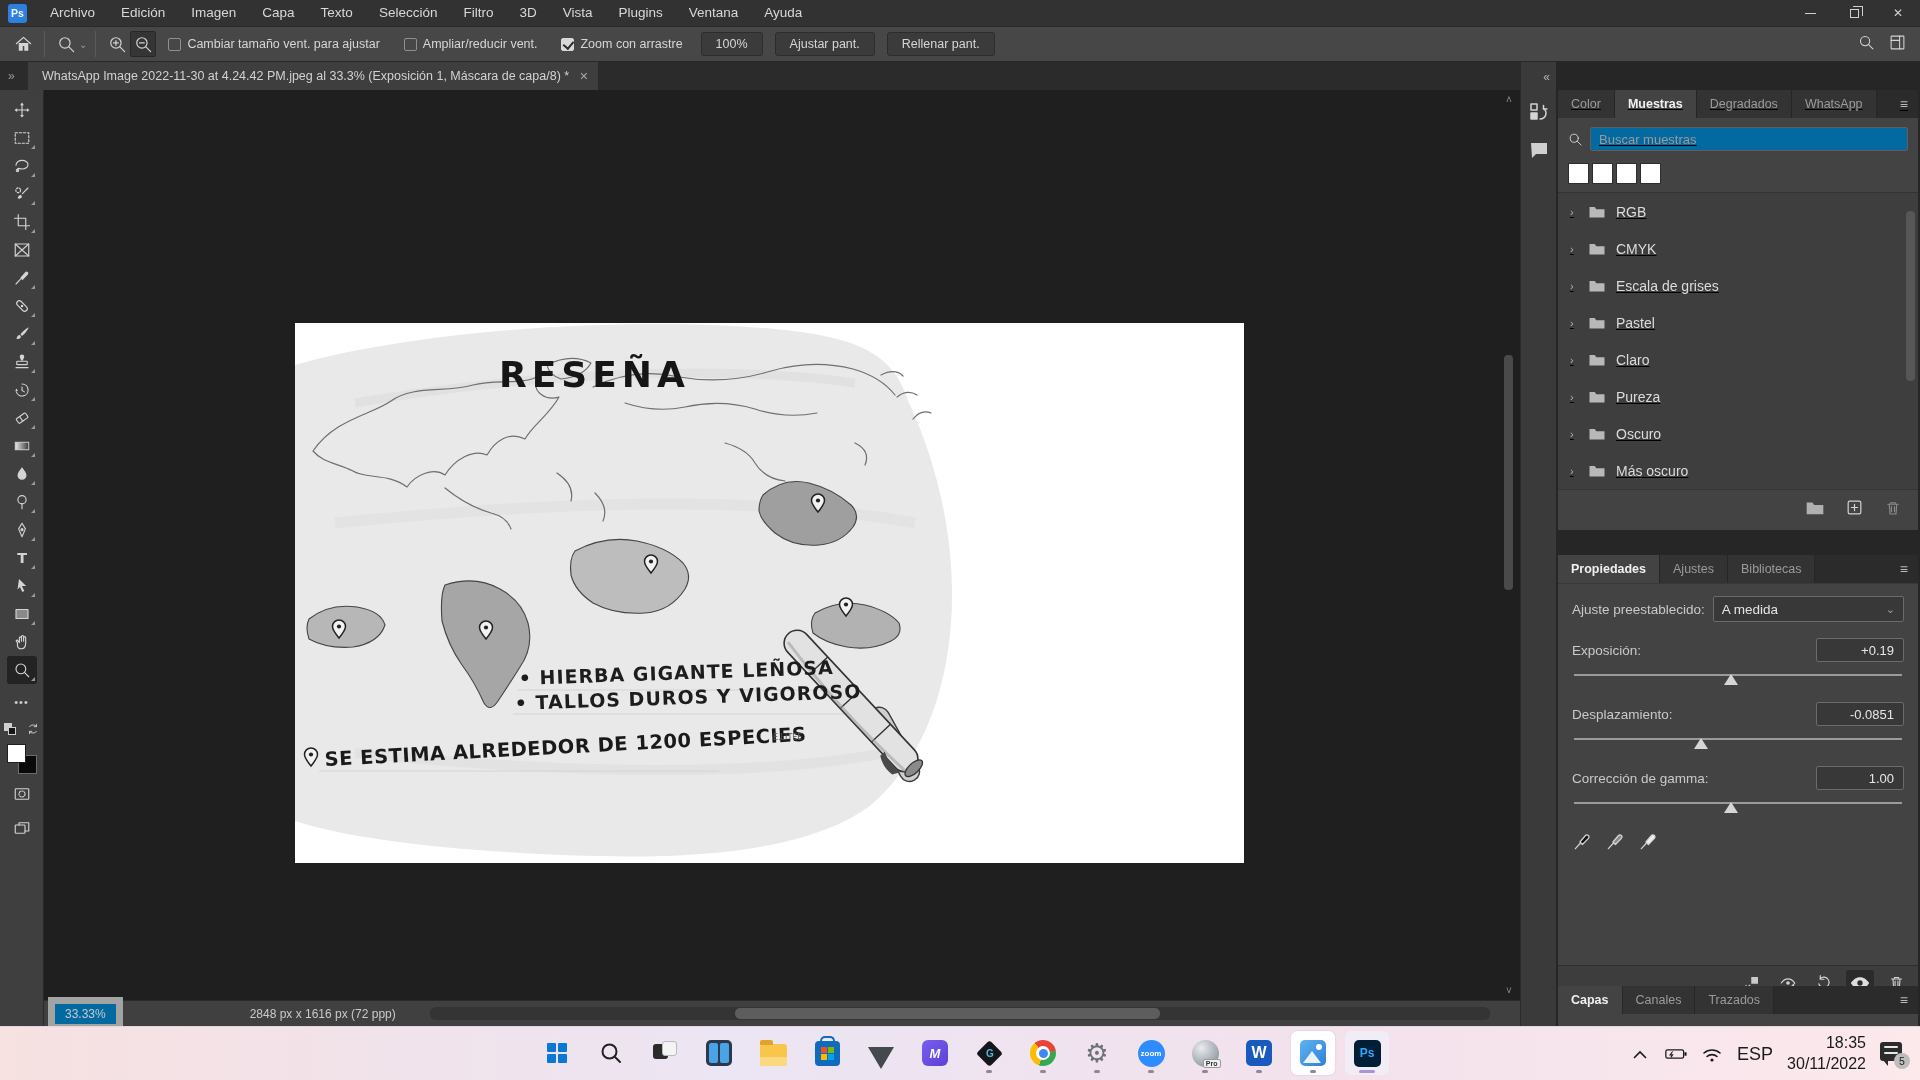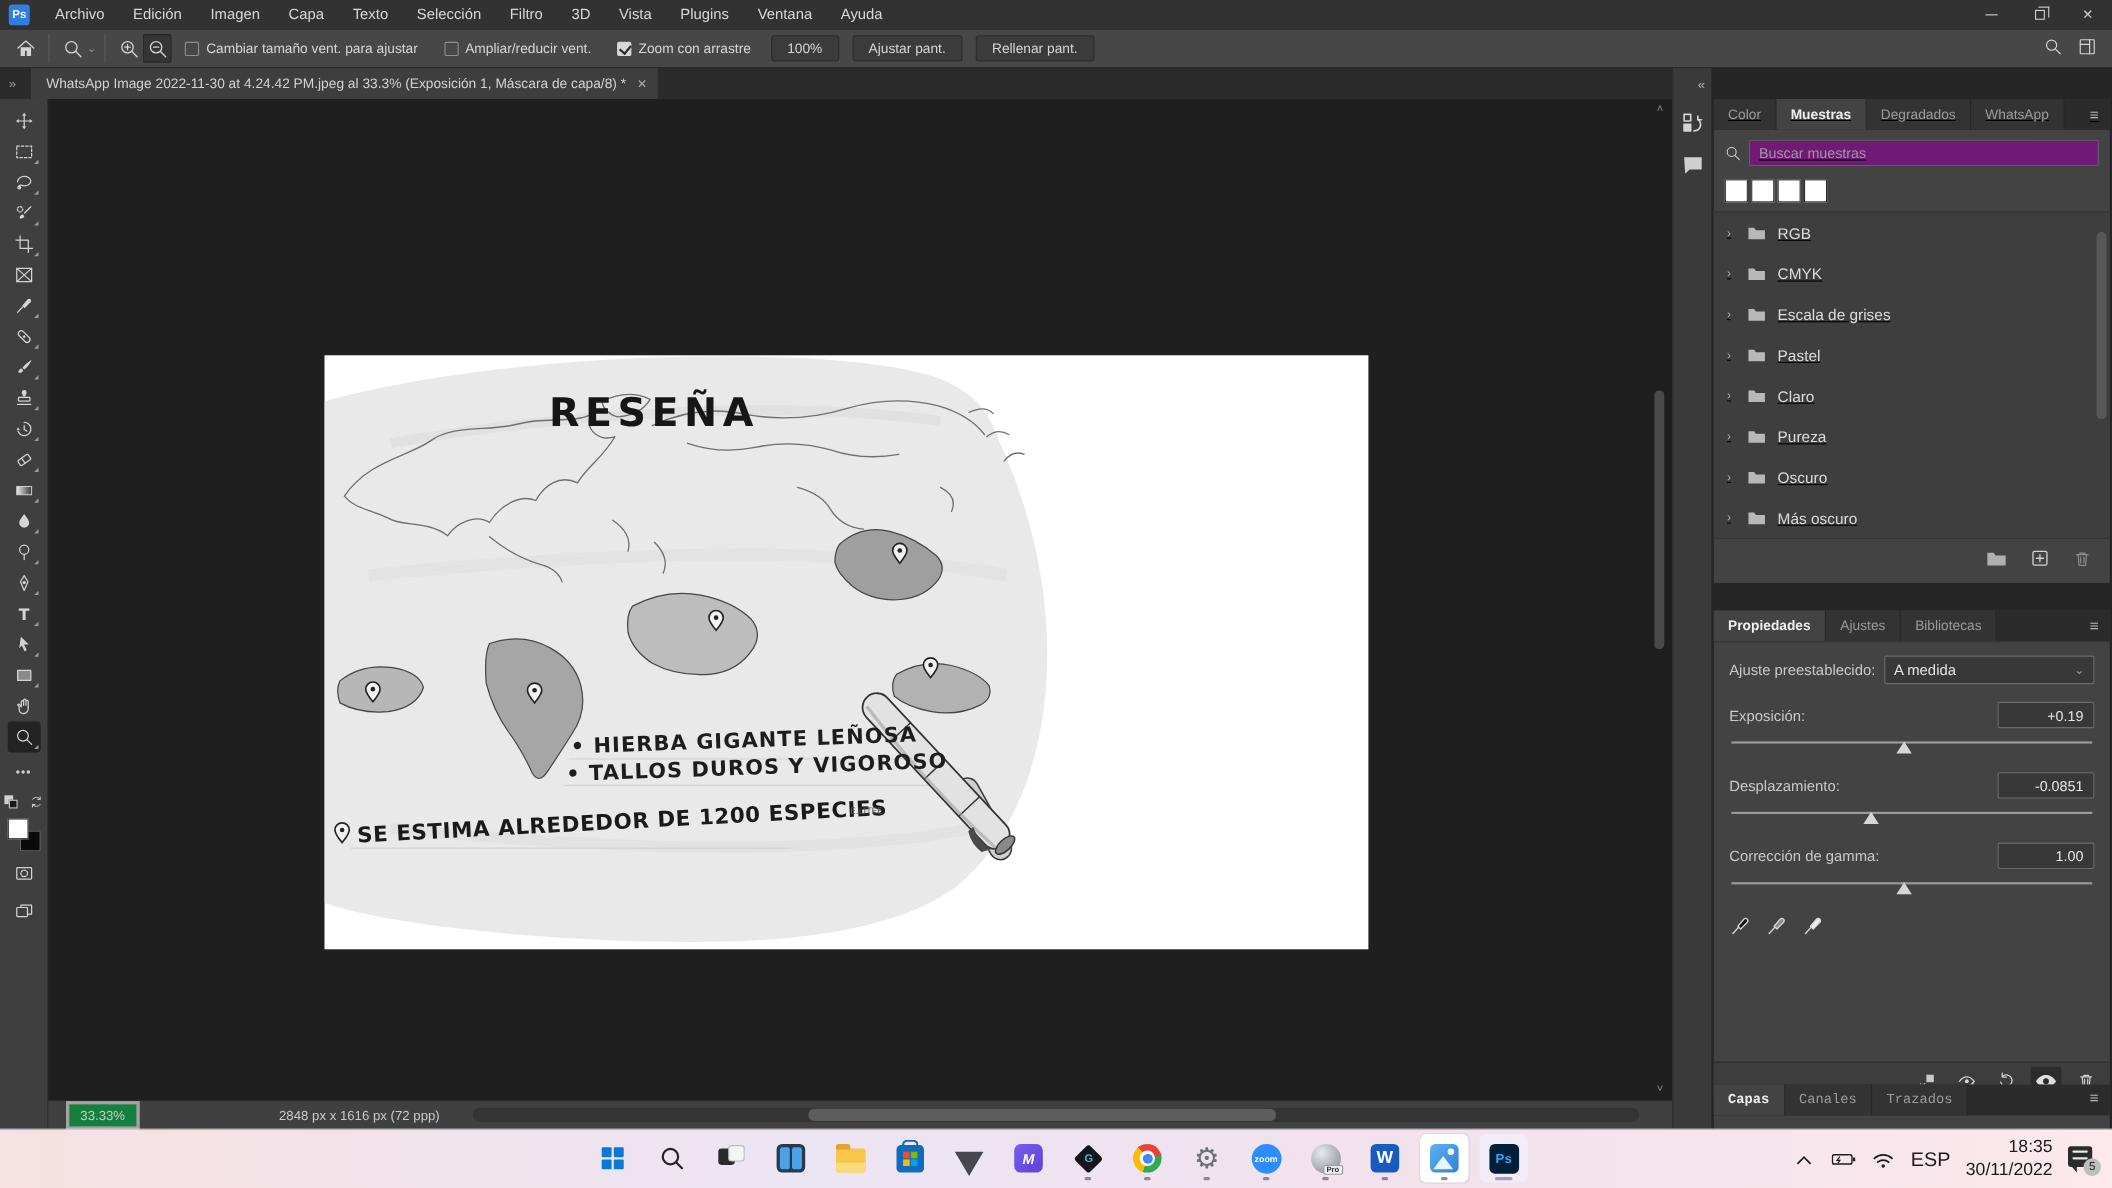--- a/index.html
+++ b/index.html
@@ -51,42 +51,42 @@
 
   
   .canvas { left:44px; top:90px; width:1476px; height:910px; background:#1f1f1f; overflow:hidden; }
   .doc-image { position:absolute; left:251px; top:233px; width:949px; height:540px; background:#fff; }
   .vscroll { position:absolute; right:2px; top:0; width:18px; height:910px; }
   .vscroll .arr { position:absolute; left:0; width:18px; color:#8f8f8f; font-size:10px; text-align:center; }
   .vscroll .thumb { position:absolute; left:4px; top:265px; width:9px; height:235px; background:#4a4a4a; border-radius:4px; }
 
   
   .statusbar { left:44px; top:1000px; width:1476px; height:26px; background:#404040; border-top:1px solid #2b2b2b; display:flex; align-items:center; color:#c9c9c9; font-size:12px; }
-  .zoom-box { background:#15803d; border:3px solid #a3a3a3; padding:3px 10px; margin-left:16px; }
+  .zoom-box { background:#0369a1; border:7px solid #a3a3a3; padding:3px 10px; margin-left:4px; }
   .doc-info { margin-left:70px; width:260px; text-align:center; }
   .sb-chev { color:#9f9f9f; margin-left:18px; font-size:12px; }
   .sb-chev.dim { color:#5f5f5f; margin-left:10px; }
   .hscroll-track { position:absolute; left:386px; top:6px; width:1060px; height:13px; background:#343434; border-radius:6px; }
   .hscroll-thumb { position:absolute; left:305px; top:1px; width:425px; height:11px; background:#5d5d5d; border-radius:5px; }
 
   
   .rail { left:1520px; top:62px; width:36px; height:964px; background:#3a3a3a; border-left:1px solid #2a2a2a; }
   .rail .collapse { position:absolute; top:8px; right:6px; color:#b5b5b5; font-size:12px; }
   .rail-ic { position:absolute; left:6px; width:24px; height:24px; }
 
   
   .panels { left:1556px; top:62px; width:364px; height:964px; background:#262626; }
   .pgroup { position:absolute; left:2px; width:360px; background:#434343; }
   .ptabs { display:flex; height:28px; background:#2b2b2b; font-size:12.5px; align-items:stretch; }
   .ptab { padding:0 13px; line-height:28px; color:#9b9b9b; background:#333333; border-right:1px solid #262626; }
   .ptab.active { background:#434343; color:#f0f0f0; font-weight:bold; }
   .ptab-menu { margin-left:auto; color:#b9b9b9; line-height:28px; padding-right:10px; font-size:14px; }
 
   .search-row { display:flex; align-items:center; gap:7px; padding:9px 10px 6px 10px; }
-  .search-input { flex:1; height:24px; background:#701a75; border:1px solid #5f5f5f; border-radius:2px; color:#cfcfcf; font-size:13px; padding:0 8px; }
+  .search-input { flex:1; height:24px; background:#0369a1; border:1px solid #5f5f5f; border-radius:2px; color:#cfcfcf; font-size:13px; padding:0 8px; }
   .search-input::placeholder { color:#9a9a9a; }
   .swatch-row { display:flex; gap:3px; padding:6px 10px 8px 10px; }
   .swatch { width:21px; height:21px; background:#ffffff; border:1px solid #2e2e2e; }
   .sw-list { background:#3e3e3e; border-top:1px solid #333; position:relative; }
   .sw-row { display:flex; align-items:center; height:37px; padding-left:12px; gap:10px; color:#dcdcdc; font-size:14px; }
   .disclosure { color:#b0b0b0; font-size:11px; width:8px; }
   .sw-scroll { position:absolute; right:2px; top:4px; bottom:4px; width:12px; }
   .sw-scroll .tmb { position:absolute; right:1px; top:14px; width:9px; height:170px; background:#575757; border-radius:4px; }
   .panel-actions { display:flex; justify-content:flex-end; align-items:center; gap:20px; height:36px; padding-right:16px; border-top:1px solid #353535; }
 
@@ -704,21 +704,21 @@
         </span>
         <span class="pf-ic">
           <svg class="ti" width="17" height="17" viewBox="0 0 24 24">
               <path d="M5 7h14M9 7V5h6v2M7 7l1 13h8l1-13"></path>
               <path d="M10 10v7M14 10v7"></path>
             </svg>
         </span>
       </div>
     </div>
 
-    <div class="pgroup" style="top:924px; height:40px;font-family:Liberation Mono, monospace;">
+    <div class="pgroup" style="top:924px; height:40px;">
       <div class="ptabs">
         <span class="ptab active">Capas</span>
         <span class="ptab">Canales</span>
         <span class="ptab">Trazados</span>
         <span class="ptab-menu">≡</span>
       </div>
     </div>
   </div>
 
   <div class="taskbar abs">

